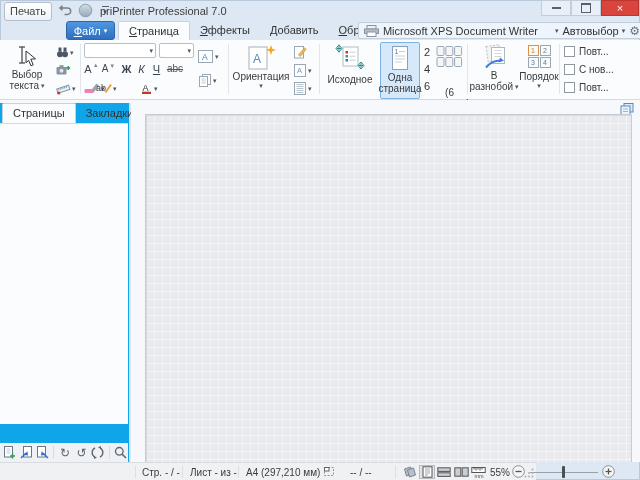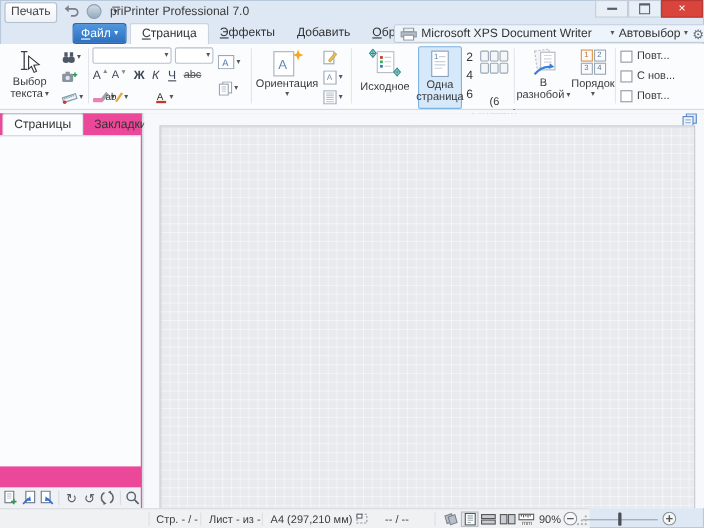--- a/index.html
+++ b/index.html
@@ -33,21 +33,21 @@
   .sbtn{position:absolute;display:flex;align-items:center;gap:1px;height:16px;}
   .combo{position:absolute;height:15px;border:1px solid #b6c0cc;background:#fff;border-radius:2px;display:flex;align-items:center;justify-content:flex-end;padding-right:2px;box-sizing:border-box;}
   .fbtn{position:absolute;width:15px;height:15px;display:flex;align-items:center;justify-content:center;color:#3d4754;}
   .cbrow{position:absolute;display:flex;align-items:center;gap:4px;font-size:10px;color:#3a3a3a;}
   .cb{width:11px;height:11px;border:1px solid #9098a2;background:#fff;box-sizing:border-box;}
   .order-grid{display:grid;grid-template-columns:11px 11px;gap:1px;}
   .oq{width:11px;height:11px;border:1px solid #9aa7b5;color:#5a7a9a;font-size:7px;display:flex;align-items:center;justify-content:center;background:#f8fafc;box-sizing:border-box;}
   .oq.o1{border-color:#e0913f;color:#d07020;}
   .numbtn{width:12px;height:14px;display:flex;align-items:center;justify-content:center;color:#333;font-size:11px;}
   
-  .sidebar{position:absolute;left:0;top:103px;width:130px;bottom:18px;background:#ec4899;border-right:1px solid #d5dae0;box-sizing:border-box;}
+  .sidebar{position:absolute;left:0;top:103px;width:130px;bottom:18px;background:#0ea5e9;border-right:1px solid #d5dae0;box-sizing:border-box;}
   .side-tab{height:19px;line-height:19px;padding:0 10px;color:#333;}
   .side-tab.active{background:#fbfcfd;border:1px solid #c8d0d9;border-bottom:none;border-radius:2px 2px 0 0;}
   .side-panel{position:absolute;left:0;top:20px;right:1px;bottom:38px;background:#fbfcfd;border-top:1px solid #d5dae0;}
   .side-tools{position:absolute;left:0;bottom:0;right:1px;height:19px;background:#eff1f4;display:flex;align-items:center;gap:1px;padding-left:2px;}
   .tbtn{width:16px;height:16px;display:flex;align-items:center;justify-content:center;color:#5a6470;font-size:12px;}
   .tsep{width:1px;height:13px;background:#d8dce1;margin:0 2px;}
   .preview{position:absolute;left:131px;top:103px;right:0;bottom:18px;background:#f6f8fb;overflow:hidden;}
   .page{position:absolute;left:14px;top:11px;right:8px;bottom:-2px;background-color:#e8eaee;border:1px solid #c6ccd4;background-image:linear-gradient(rgba(255,255,255,.45) 1px,transparent 1px),linear-gradient(90deg,rgba(255,255,255,.45) 1px,transparent 1px);background-size:8px 8px;box-shadow:inset 1px 1px 0 rgba(160,168,180,.35);}
   
   .statusbar{position:absolute;left:0;bottom:0;width:536px;height:18px;background:#f0f1f3;border-top:1px solid #d8dce1;font-size:10px;color:#3c3c3c;box-sizing:border-box;}
@@ -492,21 +492,21 @@
           <rect x="8.2" y="1.8" width="6" height="8.4" fill="#c8ced6" stroke="#555"></rect>
         </svg>
     </span>
     <span class="vbtn" style="left:470px;">
       <svg width="15" height="12" viewBox="0 0 15 12">
           <rect x="0.8" y="1.5" width="13.4" height="5" fill="#fff" stroke="#555"></rect>
           <path d="M3 1.5 v2 M5 1.5 v3 M7 1.5 v2 M9 1.5 v3 M11 1.5 v2" stroke="#555"></path>
           <text x="3.5" y="11.5" font-size="5.5" fill="#555">mm</text>
         </svg>
     </span>
-    <span class="sitem" style="left:490px;">90%</span>
+    <span class="sitem" style="left:490px;">55%</span>
     <span class="abs" style="left:512px;top:2px;">
       <svg width="13" height="13" viewBox="0 0 13 13">
           <circle cx="6.5" cy="6.5" r="5.8" fill="#f6f7f8" stroke="#8a8f96"></circle>
           <line x1="3.5" y1="6.5" x2="9.5" y2="6.5" stroke="#555" stroke-width="1.3"></line>
         </svg>
     </span>
     <div class="slider-track"></div>
     <div class="slider-ctick"></div>
     <div class="slider-thumb"></div>
     <span class="abs" style="left:602px;top:2px;">

